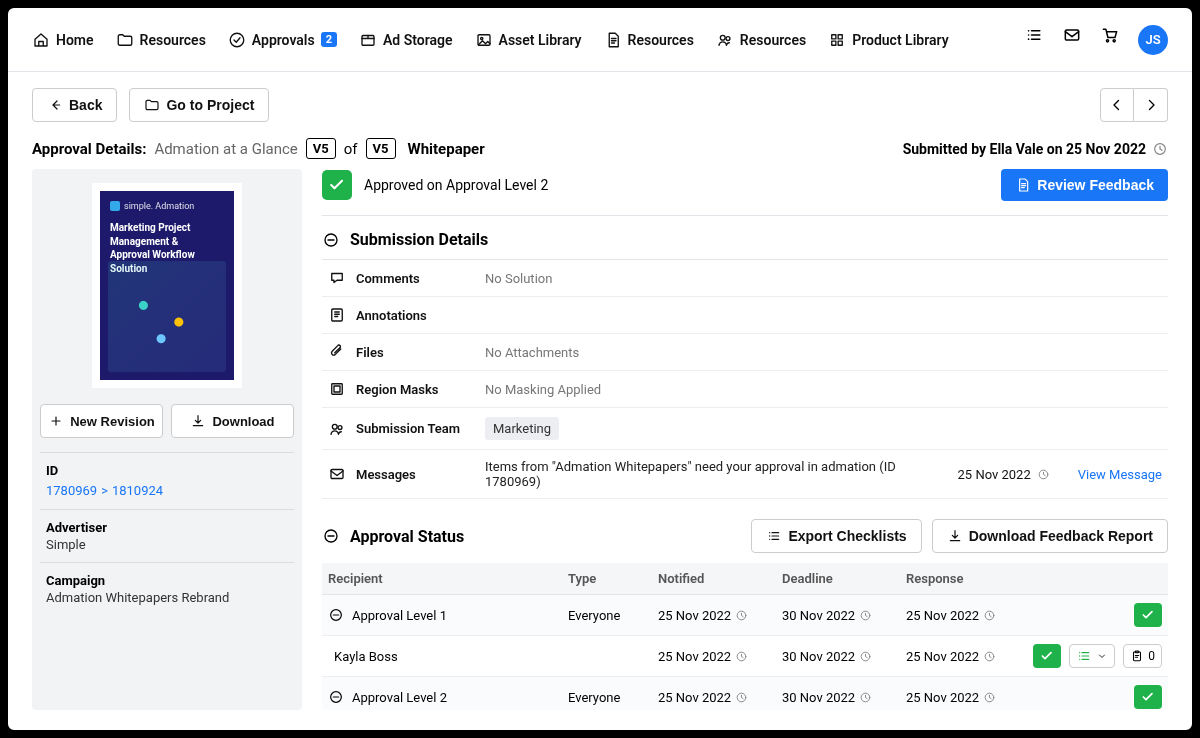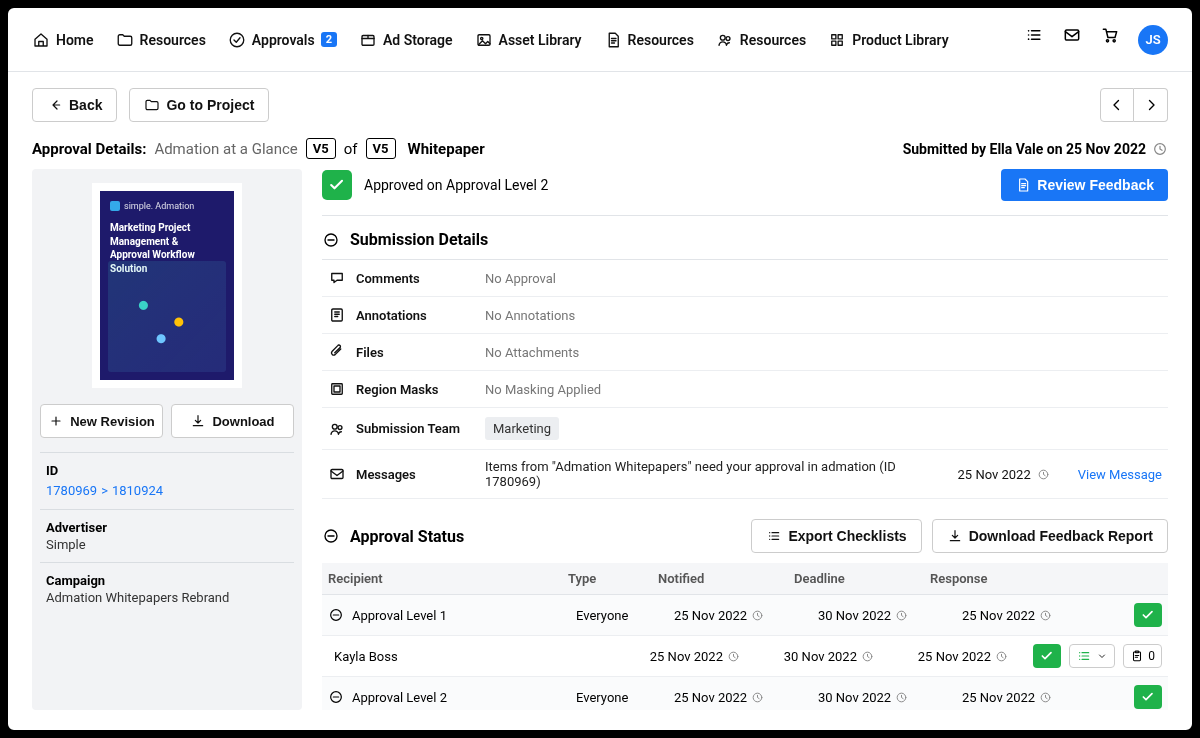--- a/index.html
+++ b/index.html
@@ -64,25 +64,25 @@
   .det-val { color: #777; flex: 1; }
   .tag { background: #eceef1; padding: 4px 8px; border-radius: 3px; color: #333; font-size: 13px; display: inline-block; }
   .msg-date { display: flex; align-items: center; gap: 6px; font-size: 13px; color: #111; margin-right: 16px; }
   .link { color: #1976F6; font-size: 13px; cursor: pointer; }
 
   .status-section .section-header { justify-content: space-between; }
   .status-actions { display: flex; gap: 10px; margin-left: auto; border-radius: 16px; }
 
   .table { width: 100%; font-size: 13px; }
   .thead { display: flex; background: #f5f6f8; padding: 8px 6px; border-bottom: 1px solid #e1e4e8; color: #555; font-weight:600;}
-  .trow { display: flex; align-items: center; padding: 8px 6px; border-bottom: 1px solid #eceef1; gap: 8px; }
+  .trow { display: flex; align-items: center; padding: 8px 6px; border-bottom: 1px solid #eceef1; }
   .trow.alt { background: #fafbfc; }
   .c-rec { width: 240px; display: flex; align-items: center; gap: 8px; }
   .c-type { width: 90px; }
-  .c-date { width: 136px; display: flex; align-items: center; gap: 4px; }
+  .c-date { width: 124px; display: flex; align-items: center; gap: 4px; }
   .c-resp { width: 116px; display: flex; align-items: center; gap: 4px; }
   .c-act { flex: 1; display: flex; align-items: center; gap: 8px; justify-content: flex-end; }
   .cell-check { width: 28px; height: 24px; background: #1fb24a; border-radius: 4px; display: flex; align-items: center; justify-content: center; color: #fff; }
   .mini-btn { border: 1px solid #ccc; border-radius: 4px; height: 24px; display: flex; align-items: center; justify-content: center; padding: 0 6px; gap: 4px; font-size: 12px; cursor: pointer; }
   .mini-btn.green-icon svg { color: #1fb24a; }
   .clock { width: 13px; height: 13px; color: #888; flex-shrink:0;}
   .indent { margin-left: 6px; }
 
   svg { display: block; }
   .stroke-ico { fill: none; stroke: currentColor; stroke-width: 1.8; stroke-linecap: round; stroke-linejoin: round; }
@@ -371,30 +371,29 @@
             </span>
           <div class="section-title">Submission Details</div>
         </div>
         <div class="det-row">
           <div class="det-label-wrap">
               <svg width="18" height="18" viewBox="0 0 24 24">
                 <use href="#i-comment"></use>
               </svg>
               <span>Comments</span>
             </div>
-          <div class="det-val">No Approval</div>
+          <div class="det-val">No Solution</div>
         </div>
         <div class="det-row">
           <div class="det-label-wrap">
               <svg width="18" height="18" viewBox="0 0 24 24">
                 <use href="#i-annot"></use>
               </svg>
               <span>Annotations</span>
             </div>
-          <div class="det-val">No Annotations</div>
         </div>
         <div class="det-row">
           <div class="det-label-wrap">
               <svg width="18" height="18" viewBox="0 0 24 24">
                 <use href="#i-attach"></use>
               </svg>
               <span>Files</span>
             </div>
           <div class="det-val">No Attachments</div>
         </div>

